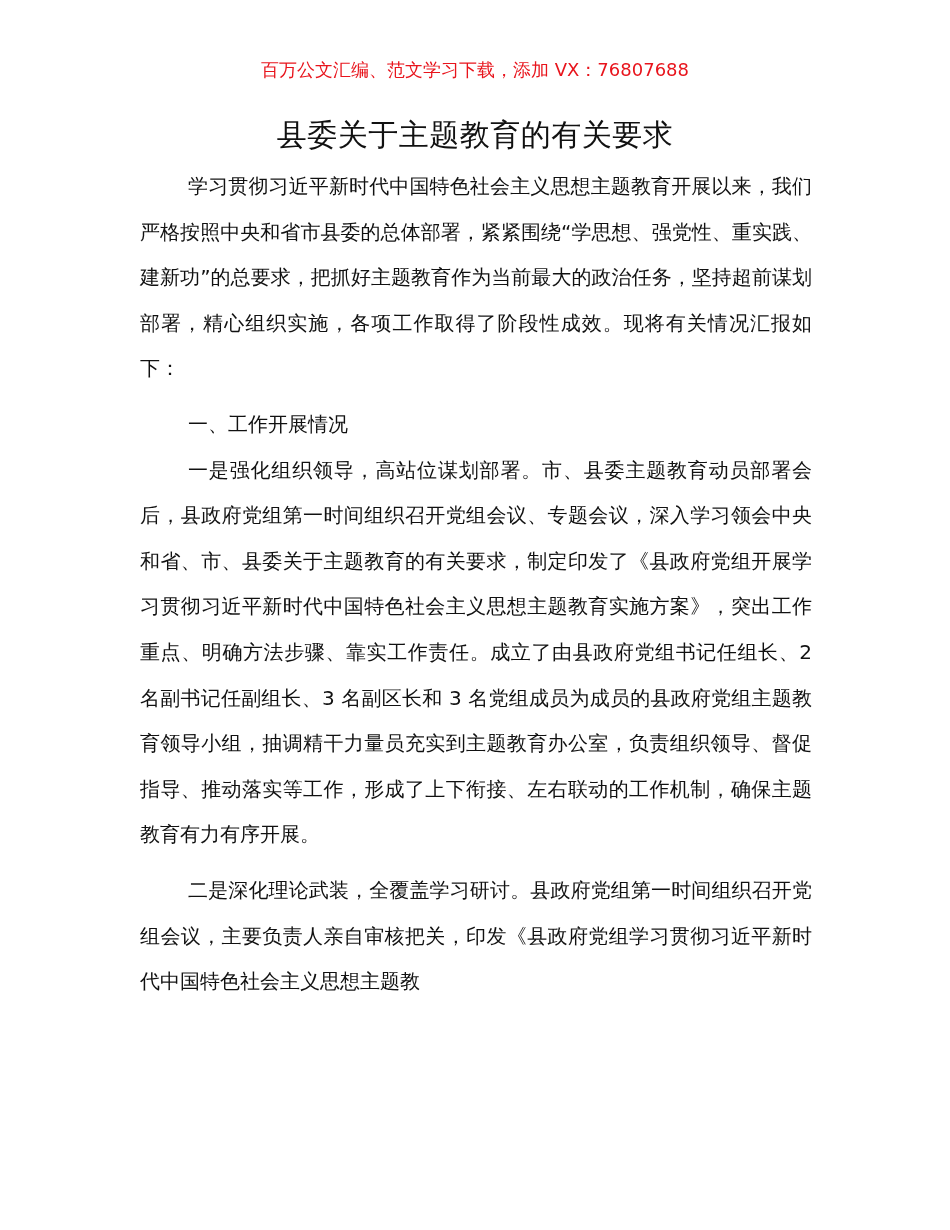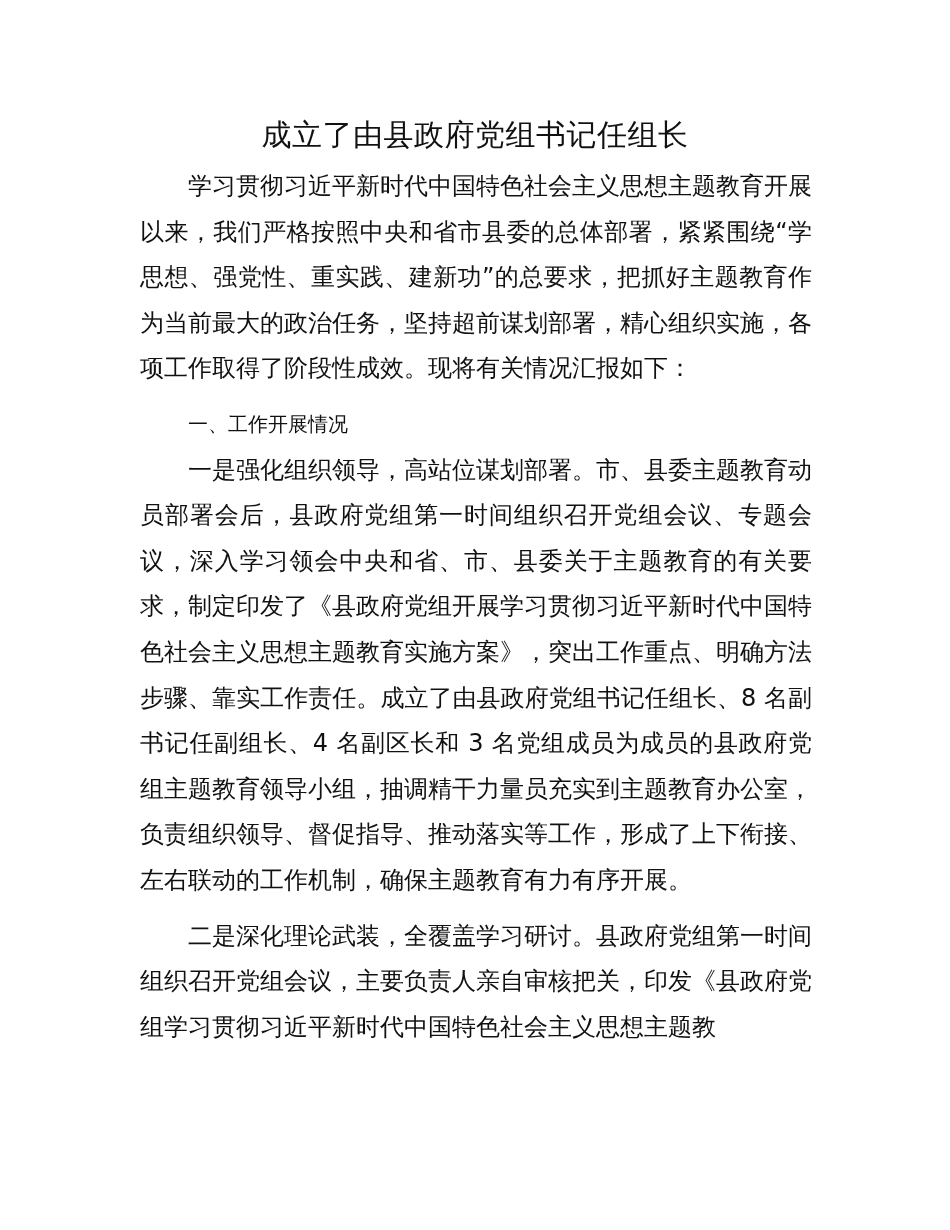--- a/index.html
+++ b/index.html
@@ -46,21 +46,21 @@
       letter-spacing: 0.5px;
     }
     .body-text {
       position: absolute;
       top: 164px;
       left: 140px;
       width: 672px;
     }
     .para {
       margin: 0;
-      font-size: 24px;
+      font-size: 20px;
       line-height: 45.6px;
       text-align: justify;
       text-justify: inter-character;
       text-indent: 48px;
       word-break: break-all;
       color: #111111;
     }
     .para + .para {
       margin-top: 10px;
     }
@@ -69,22 +69,23 @@
       font-size: 20px;
       line-height: 45.6px;
       text-indent: 48px;
       color: #111111;
     }
   </style>
 </head>
 <body>
 
 <div class="page">
+  <div class="watermark">百万公文汇编、范文学习下载，添加 VX：76807688</div>
 
-  <div class="title">成立了由县政府党组书记任组长</div>
+  <div class="title">县委关于主题教育的有关要求</div>
 
   <div class="body-text">
     <p class="para">学习贯彻习近平新时代中国特色社会主义思想主题教育开展以来，我们严格按照中央和省市县委的总体部署，紧紧围绕“学思想、强党性、重实践、建新功”的总要求，把抓好主题教育作为当前最大的政治任务，坚持超前谋划部署，精心组织实施，各项工作取得了阶段性成效。现将有关情况汇报如下：</p>
     <p class="heading">一、工作开展情况</p>
-    <p class="para">一是强化组织领导，高站位谋划部署。市、县委主题教育动员部署会后，县政府党组第一时间组织召开党组会议、专题会议，深入学习领会中央和省、市、县委关于主题教育的有关要求，制定印发了《县政府党组开展学习贯彻习近平新时代中国特色社会主义思想主题教育实施方案》，突出工作重点、明确方法步骤、靠实工作责任。成立了由县政府党组书记任组长、8 名副书记任副组长、4 名副区长和 3 名党组成员为成员的县政府党组主题教育领导小组，抽调精干力量员充实到主题教育办公室，负责组织领导、督促指导、推动落实等工作，形成了上下衔接、左右联动的工作机制，确保主题教育有力有序开展。</p>
+    <p class="para">一是强化组织领导，高站位谋划部署。市、县委主题教育动员部署会后，县政府党组第一时间组织召开党组会议、专题会议，深入学习领会中央和省、市、县委关于主题教育的有关要求，制定印发了《县政府党组开展学习贯彻习近平新时代中国特色社会主义思想主题教育实施方案》，突出工作重点、明确方法步骤、靠实工作责任。成立了由县政府党组书记任组长、2 名副书记任副组长、3 名副区长和 3 名党组成员为成员的县政府党组主题教育领导小组，抽调精干力量员充实到主题教育办公室，负责组织领导、督促指导、推动落实等工作，形成了上下衔接、左右联动的工作机制，确保主题教育有力有序开展。</p>
     <p class="para">二是深化理论武装，全覆盖学习研讨。县政府党组第一时间组织召开党组会议，主要负责人亲自审核把关，印发《县政府党组学习贯彻习近平新时代中国特色社会主义思想主题教</p>
   </div>
 </div>
 
 </body></html>

